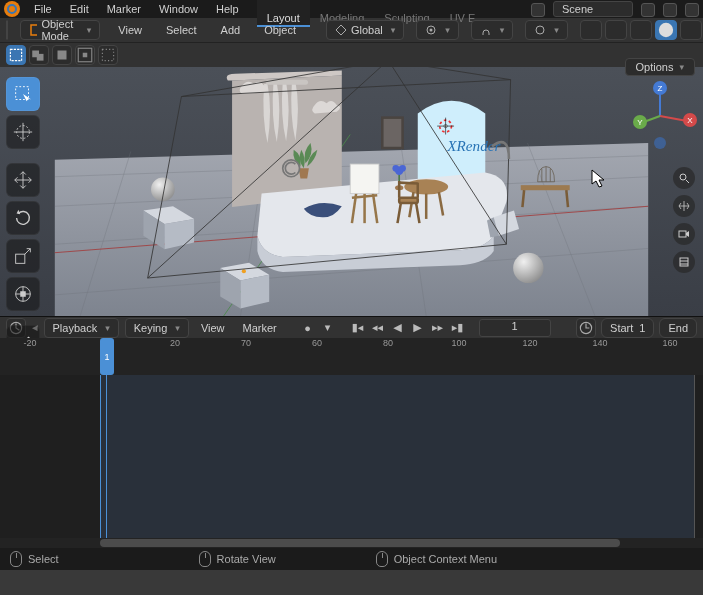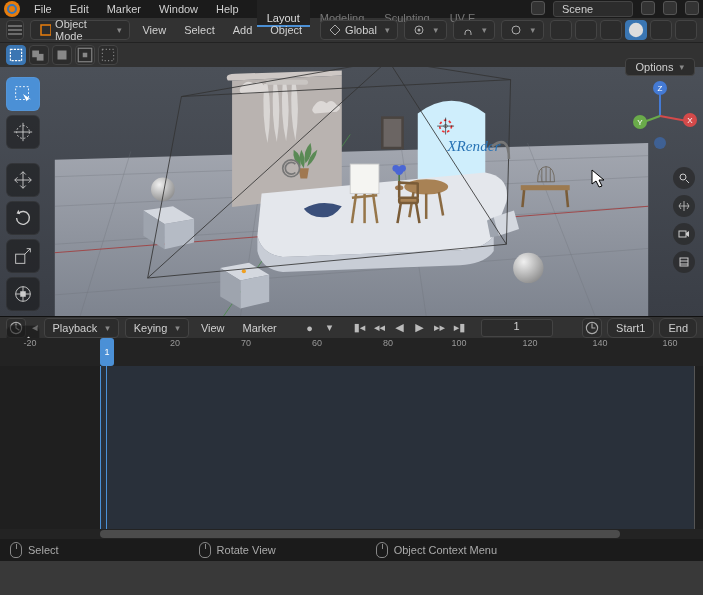--- a/index.html
+++ b/index.html
@@ -14,25 +14,25 @@
 
   
   .topbar { background: #1b1b1b; height: 18px; display: flex; align-items: center; padding: 0 4px; gap: 2px; }
   .topbar .blender-logo { width:16px; height:16px; background:#e87d0d; border-radius:50%; margin-right:4px;
     display:inline-block; position:relative;}
   .topbar .blender-logo::after{content:"";position:absolute;inset:3px;border:2px solid #3a76b3;border-radius:50%; }
   .menu-item { padding: 2px 8px; cursor: default; border-radius: 3px; }
   .topbar .tabs { margin-left: 8px; display:flex; }
   .ws-tab { padding: 20px 10px 1px; color:#777; cursor:default; }
   .ws-tab.active { color:#ddd; border-bottom:2px solid #4b90d6; background:#222; }
-  .topbar .scene-block { margin-left:auto; display:flex; align-items:flex-start; gap:8px; }
+  .topbar .scene-block { margin-left:auto; display:flex; align-items:flex-end; gap:8px; }
   .scene-field { background:#2c2c2c; border:1px solid #444; border-radius:3px; padding:1px 8px; min-width:80px; height:16px; display:flex; align-items:center; }
   .mini-icon { width:14px; height:14px; background:#333; border:1px solid #555; border-radius:3px; }
 
-  .toolbar { background:#323232; height:25px; display:flex; align-items:center; padding: 0 6px; gap:6px; border-bottom:1px solid #222;}
+  .toolbar { background:#323232; height:25px; display:flex; align-items:center; padding: 0 6px; gap:12px; border-bottom:1px solid #222;}
   .drop { display:flex; align-items:center; gap:4px; background:#2c2c2c; border:1px solid #444; border-radius:4px; padding:2px 8px; height:20px;}
   .chev::after{content:"▾"; color:#888; font-size:9px; margin-left:4px;}
   .icon-sq { width:20px; height:20px; background:#2c2c2c; border:1px solid #444; border-radius:4px; display:flex; align-items:center; justify-content:center;}
   .icon-sq.sel { background:#3a76b3; border-color:#3a76b3;}
   .plain { padding:2px 6px; cursor:default; }
   .toolbar .right { margin-left:auto; display:flex; gap:3px;}
   .stack-btn { width:22px; height:20px; background:#2c2c2c; border:1px solid #444; border-radius:4px; }
 
   .sel-strip { background:#323232; height:24px; display:flex; align-items:center; padding:0 6px; gap:3px;}
 
@@ -52,25 +52,25 @@
   .gizmo { position:absolute; right:8px; top:14px; width:70px; height:70px; }
   .gizmo .ax { position:absolute; width:14px; height:14px; border-radius:50%; font-size:8px; display:flex; align-items:center; justify-content:center; color:#111;}
   .view-btns { position:absolute; right:8px; top:100px; display:flex; flex-direction:column; gap:6px;}
   .view-btn { width:22px; height:22px; border-radius:50%; background:rgba(40,40,40,.7); display:flex; align-items:center; justify-content:center;}
 
   
   .tl-header { background:#323232; height:22px; display:flex; align-items:center; padding:0 6px; gap:6px; border-top:1px solid #111;}
   .tl-header .center { margin:0 auto; display:flex; align-items:center; gap:2px;}
   .pc-btn{ width:18px; height:18px; display:flex; align-items:center; justify-content:center; color:#bbb; }
   .frame-field{ background:#2c2c2c; border:1px solid #444; border-radius:3px; width:72px; height:18px; text-align:center; }
-  .small-field { background:#2c2c2c; border:1px solid #444; border-radius:6px; padding:1px 8px; display:flex; align-items:center;}
+  .small-field { background:#2c2c2c; border:1px solid #444; border-radius:6px; padding:1px 8px; display:flex; gap:6px; align-items:center;}
   .tl-header .right { margin-left:auto; display:flex; gap:5px;}
 
   
-  .tl-ruler { background:#232323; height:28px; position:relative; display:flex; }
+  .tl-ruler { background:#232323; height:37px; position:relative; display:flex; }
   .tick { position:absolute; top:0; font-size:9px; color:#999; transform:translateX(-50%);}
   .playhead { position:absolute; top:0; bottom:0; width:14px; background:#4b90d6; border-radius:3px; font-size:9px; color:#fff; display:flex; align-items:center; justify-content:center;}
   .tl-body { background:#1f1f1f; height:163px; position:relative; }
   .frame-zone { position:absolute; left:100px; right:8px; top:0; bottom:0; background:#29303a; border-left:1px solid #4b90d6; border-right:1px solid #555;}
   .playline { position:absolute; left:106px; top:0; bottom:0; width:1px; background:#4b90d6; }
   .scrollbar-h { height:10px; background:#232323; position:relative;}
   .scrollbar-h .thumb { position:absolute; left:100px; width:520px; top:1px; height:8px; background:#4c4c4c; border-radius:5px; }
 
   
   .status { background:#1b1b1b; height:22px; display:flex; align-items:center; padding:0 10px; gap:20px; color:#aaa;}

